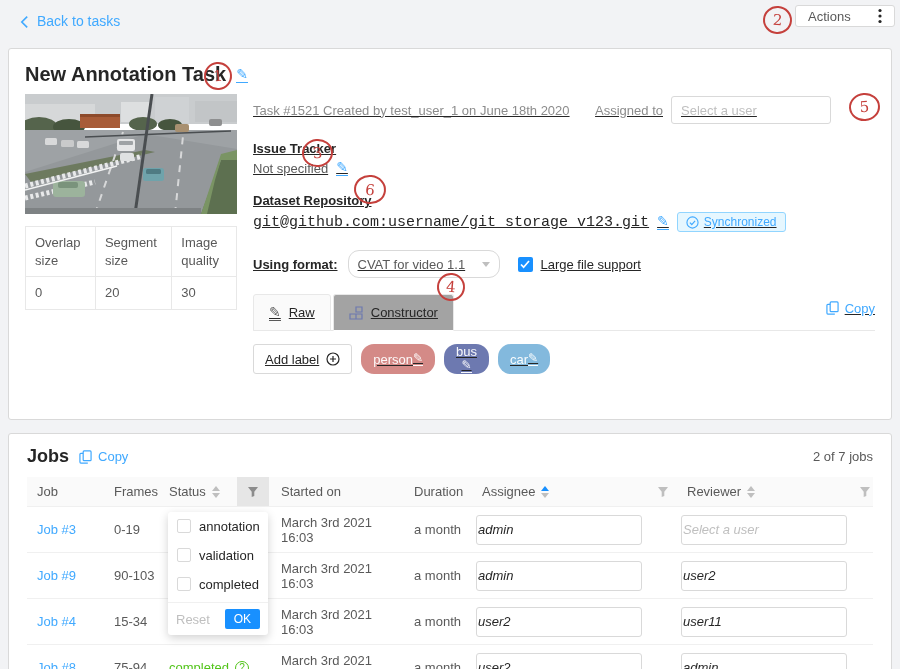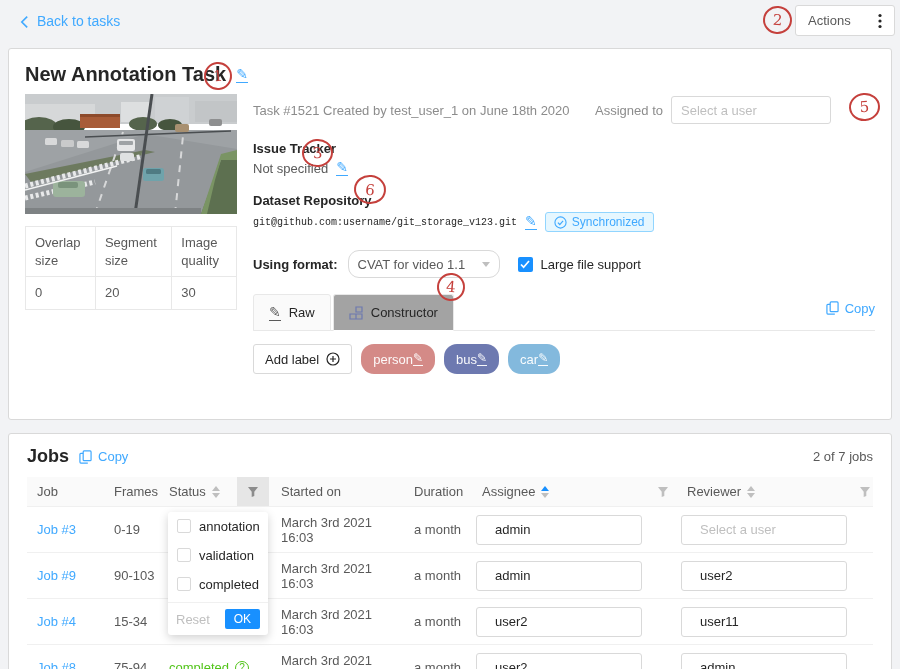--- a/index.html
+++ b/index.html
@@ -4,54 +4,54 @@
 <style>
   * { margin:0; padding:0; box-sizing:border-box; }
   html,body { background:#eef0f2; }
   body { font-family:"Liberation Sans", sans-serif; color:#262626; }
   .page { position:relative; width:900px; height:669px; background:#f2f3f5; overflow:hidden; }
 
   
   .topbar { position:absolute; top:0; left:0; width:900px; height:48px; }
   .back-link { position:absolute; left:20px; top:13px; display:flex; align-items:flex-end; gap:8px;
                color:#40a9ff; font-size:14px; cursor:pointer; text-decoration:none; }
-  .actions-btn { position:absolute; right:5px; top:5px; width:100px; height:31px; background:#fff;
+  .actions-btn { position:absolute; right:5px; top:5px; width:100px; height:22px; background:#fff;
                  border:1px solid #d9d9d9; border-radius:3px; display:flex; align-items:center;
                  justify-content:space-between; padding:0 12px; font-size:13px; color:#595959; cursor:pointer; }
 
   
   .card { position:absolute; left:8px; width:884px; background:#fff; border:1px solid #d9d9d9; border-radius:3px; }
   .task-card { top:48px; height:372px; padding:14px 16px; }
   .jobs-card { top:433px; height:260px; padding:12px 18px 0 18px; }
 
   
   .title-row { display:flex; align-items:center; gap:10px; margin-bottom:8px; }
   .task-title { font-size:20px; font-weight:600; color:#262626; }
   .pencil { font-size:14px; color:#40a9ff; border-bottom:1px solid #40a9ff; line-height:1; padding-bottom:1px; cursor:pointer; }
   .pencil.white { color:rgba(255,255,255,.95); border-color:rgba(255,255,255,.95); font-size:12px; }
 
   .task-body { display:flex; gap:16px; }
   .left-col { width:212px; flex:0 0 212px; }
   .preview { width:212px; height:120px; display:block; }
   .params-table { width:212px; border-collapse:collapse; margin-top:12px; font-size:13px; color:#595959; }
   .params-table th, .params-table td { border:1px solid #e8e8e8; text-align:left; font-weight:400; padding:7px 9px; line-height:1.35; }
-  .right-col { flex:1; min-width:0; }
+  .right-col { flex:1; min-width:0;text-decoration:underline; }
 
   .meta-row { display:flex; align-items:center; justify-content:space-between; margin-top:2px; }
   .meta-text { font-size:13px; color:#8c8c8c; }
   .assigned-wrap { display:flex; align-items:center; gap:8px; margin-right:44px; }
   .assigned-label { font-size:13px; color:#8c8c8c; }
   .user-input { width:160px; height:28px; border:1px solid #d9d9d9; border-radius:3px; padding:0 9px;
                 font-size:13px; color:#262626; font-family:inherit; outline:none; }
   .user-input::placeholder { color:#bfbfbf; }
 
   .section { margin-top:17px; }
   .section-label { font-size:13px; font-weight:700; color:#262626; }
   .section-value { margin-top:4px; font-size:13px; color:#595959; display:flex; align-items:center; gap:8px; }
-  .mono-url { font-family:"Liberation Mono", monospace; font-size:10px; color:#262626; }
+  .mono-url { font-family:"Liberation Mono", monospace; font-size:15px; color:#262626; }
 
   .sync-badge { display:inline-flex; align-items:center; gap:5px; background:#e6f7ff; border:1px solid #91d5ff;
                 color:#40a9ff; font-size:12px; padding:2px 8px; border-radius:3px; }
 
   .format-row { margin-top:18px; display:flex; align-items:center; gap:10px; font-size:13px; }
   .format-label { font-weight:700; color:#262626; }
   .select-box { width:152px; height:28px; border:1px solid #d9d9d9; border-radius:11px; display:flex; align-items:center;
                 justify-content:space-between; padding:0 9px; color:#595959; background:#fff; cursor:pointer; }
   .select-caret { width:0; height:0; border-left:4px solid transparent; border-right:4px solid transparent;
                   border-top:5px solid #bfbfbf; }
@@ -87,22 +87,22 @@
   .caret-up { width:0; height:0; border-left:4px solid transparent; border-right:4px solid transparent; border-bottom:5px solid #bfbfbf; }
   .caret-down { width:0; height:0; border-left:4px solid transparent; border-right:4px solid transparent; border-top:5px solid #bfbfbf; }
   .caret-up.active { border-bottom-color:#1890ff; }
 
   .jt-body-row { height:46px; font-size:13px; color:#595959; border-bottom:1px solid #f0f0f0; }
   .job-link { color:#40a9ff; cursor:pointer; text-decoration:none; }
   .status-completed { color:#52c41a; display:flex; align-items:center; gap:6px; }
   .qc-icon { width:14px; height:14px; border:1px solid #52c41a; border-radius:50%; color:#52c41a;
              font-size:10px; line-height:12px; text-align:center; flex:0 0 14px; }
   .qc-icon::after { content:"?"; }
-  .cell-input { width:166px; height:30px; border:1px solid #d9d9d9; border-radius:3px; padding:0 18px;
-                font-size:13px; color:#262626; font-family:inherit; outline:none; margin-left:4px; }
+  .cell-input { width:166px; height:30px; border:1px solid #d9d9d9; border-radius:3px; padding:0 1px;
+                font-size:13px; color:#262626; font-family:inherit; outline:none; margin-left:4px;font-style:italic; }
   .cell-input::placeholder { color:#bfbfbf; }
 
   
   .filter-dropdown { position:absolute; left:168px; top:512px; width:100px; background:#fff; border-radius:3px;
                      box-shadow:0 3px 10px rgba(0,0,0,.18); z-index:5; }
   .fd-item { display:flex; align-items:flex-start; gap:8px; padding:7px 9px; font-size:13px; color:#262626; cursor:pointer; }
   .fd-check { width:14px; height:14px; border:1px solid #d9d9d9; border-radius:2px; background:#fff; flex:0 0 14px; }
   .fd-footer { border-top:1px solid #f0f0f0; display:flex; align-items:center; justify-content:space-between; padding:6px 8px; margin-top:3px; }
   .fd-reset { color:#bfbfbf; font-size:13px; cursor:not-allowed; }
   .fd-ok { background:#1890ff; color:#fff; border:none; border-radius:2px; font-size:12px; padding:3px 9px;
@@ -280,21 +280,21 @@
             <span>Add label</span>
             <svg class="icon-svg" width="14" height="14" viewBox="0 0 14 14">
                 <circle cx="7" cy="7" r="6" fill="none" stroke="#262626" stroke-width="1.2"></circle>
                 <path d="M7 4v6M4 7h6" stroke="#262626" stroke-width="1.2"></path>
               </svg>
           </button>
           <span class="chip" style="background-color: rgb(212, 138, 135);">
             <span>person</span>
             <span class="pencil white">✎</span>
           </span>
-          <span class="chip" style="background-color: rgb(109, 121, 176);">
+          <span class="chip" style="background-color: rgb(109, 121, 176); flex-direction: column;">
             <span>bus</span>
             <span class="pencil white">✎</span>
           </span>
           <span class="chip" style="background-color: rgb(131, 185, 221);">
             <span>car</span>
             <span class="pencil white">✎</span>
           </span>
         </div>
       </div>
     </div>

